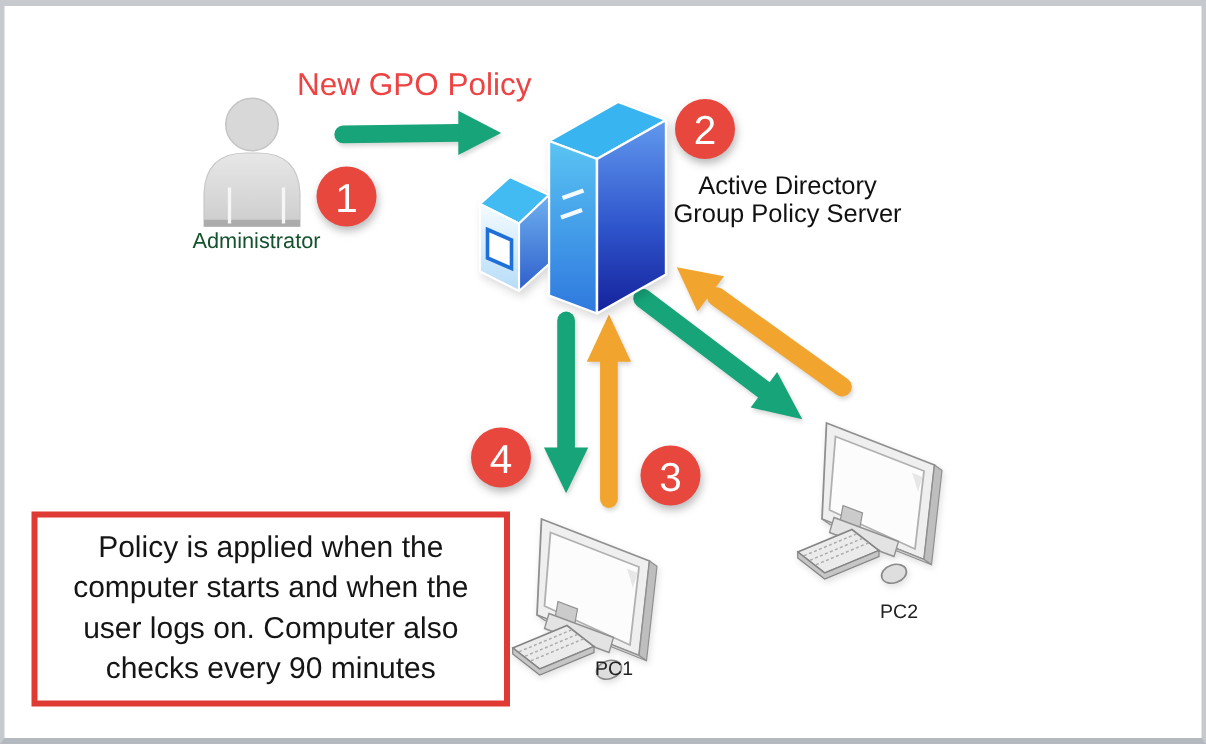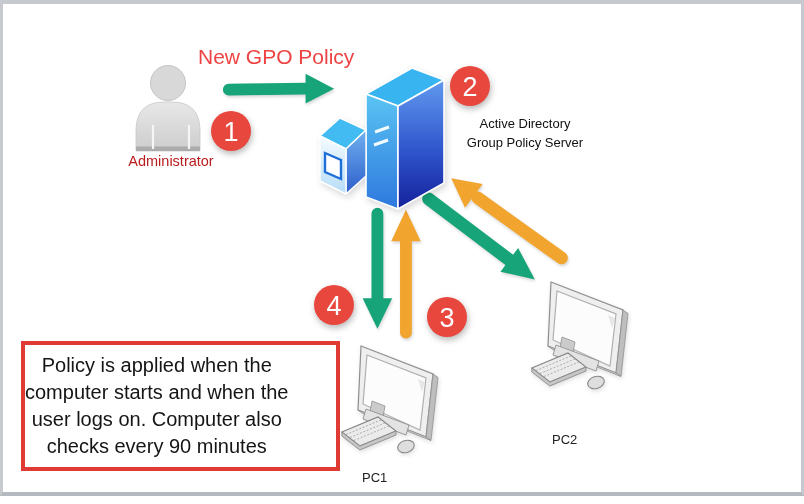--- a/index.html
+++ b/index.html
@@ -8,45 +8,45 @@
     position:relative; width:804px; height:496px; background:#ffffff;
     border:3px solid #c6c9ce; border-top-width:4px; border-bottom:4px solid #b4b8bf;
     overflow:hidden;
   }
   .overlay { position:absolute; left:0; top:0; width:798px; height:496px; }
   .overlay g { filter:drop-shadow(1.5px 2px 1.5px rgba(0,0,0,0.16)); }
 
   .heading { position:absolute; left:195px; top:41px; font-size:21px; color:#ED4343; }
   .admin-svg { position:absolute; left:125px; top:57px; width:95px; height:95px; }
   .admin-label { position:absolute; left:118px; top:149px; width:100px; text-align:center;
-                 font-size:14.5px; color:#b91c1c; }
+                 font-size:14.5px; color:#14532d; }
   .server-svg { position:absolute; left:313px; top:58px; width:132px; height:150px;
                 filter:drop-shadow(2px 3px 3px rgba(0,0,0,0.15)); }
   .server-label { position:absolute; left:436px; top:110px; width:172px; text-align:center;
-                  font-size:13px; line-height:19px; color:#111; white-space:pre-line; }
+                  font-size:17px; line-height:19px; color:#111; white-space:pre-line; }
 
   .badge { position:absolute; width:46px; height:46px;
            filter:drop-shadow(1px 3px 3px rgba(0,0,0,0.28)); }
   .badge text { fill:#ffffff; font-size:27px; font-family:"Liberation Sans", sans-serif; }
   .badge-1 { left:205px; top:104px; }
   .badge-2 { left:444px; top:59px; }
   .badge-3 { left:421px; top:290px; }
   .badge-4 { left:308px; top:278px; }
 
   .pc { position:absolute; width:100px; height:122px;
         filter:drop-shadow(1.5px 2px 2px rgba(0,0,0,0.12)); }
   .pc1 { left:338px; top:334px; }
   .pc2 { left:528px; top:270px; }
-  .pc-label { position:absolute; width:60px; text-align:left; font-size:13px; color:#222;margin-top:32px; }
+  .pc-label { position:absolute; width:60px; text-align:right; font-size:13px; color:#222; }
   .pc1-label { left:359px; top:434px; }
   .pc2-label { left:549px; top:396px; }
 
   .note { position:absolute; left:18px; top:337px; width:319px; height:130px;
           border:4px solid #E03A34; background:#ffffff;
-          display:flex; align-items:center; }
+          display:flex; align-items:center; justify-content:center; }
   .note-text { white-space:pre-line; text-align:center; font-size:20px; line-height:27px; color:#151515; }
 </style>
 </head>
 <body>
 
 <div class="stage">
 
   <svg class="overlay" viewBox="0 0 804 504" aria-hidden="true">
     <g>
       <line x1="226" y1="87" x2="304" y2="86" stroke-width="12" stroke-linecap="round" stroke="#16A478"></line>

